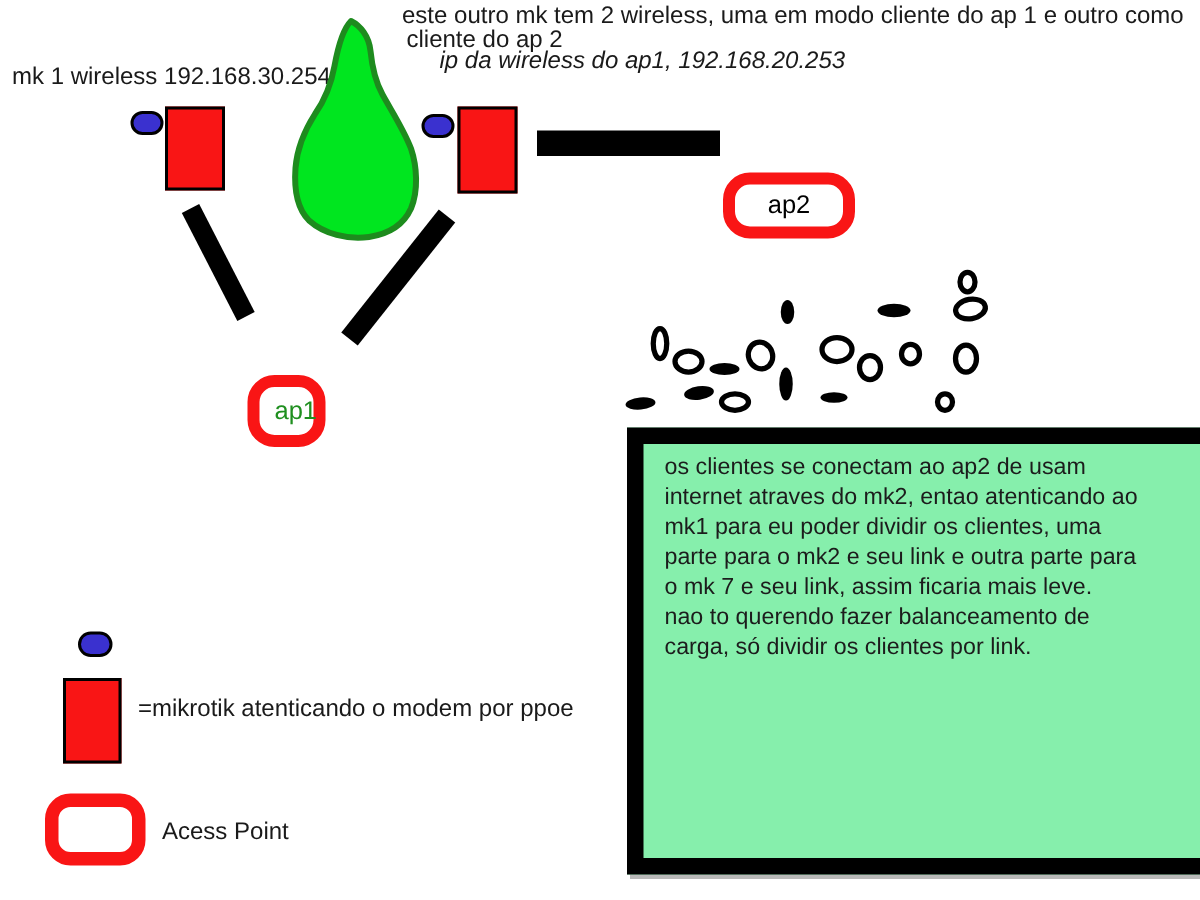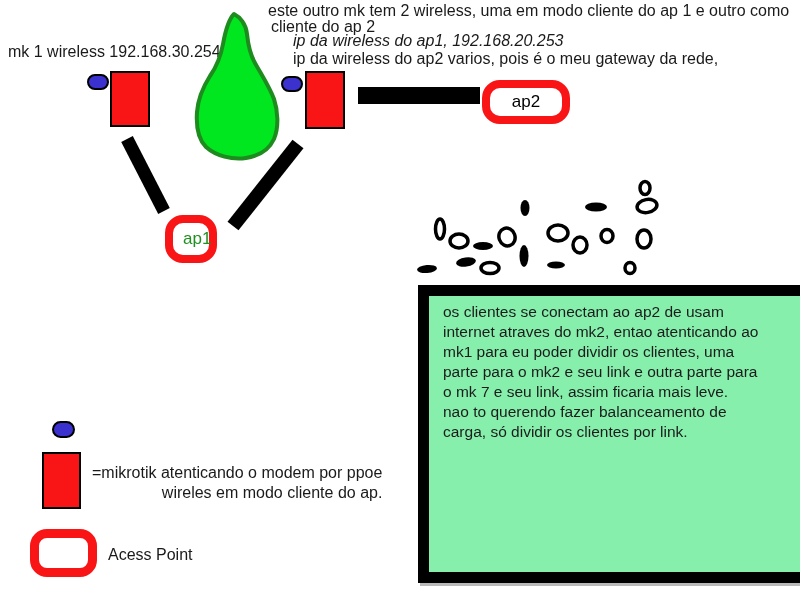--- a/index.html
+++ b/index.html
@@ -13,21 +13,21 @@
   .modem{
     width:22px;height:16px;background:#3a31cf;border:2px solid #000;border-radius:9px;
     box-sizing:border-box;
   }
   .mikrotik{
     width:40px;height:56px;background:#f91515;border:2px solid #000;box-sizing:border-box;
   }
   
   .ap-box{
     border:8px solid #f91515;border-radius:18px;background:#fff;box-sizing:border-box;
-    display:flex;align-items:center;font-size:17px;
+    display:flex;align-items:center;font-size:17px;margin-top:35px;
   }
   .ap-box.centered{justify-content:center;}
   .ap1-label{color:#1f8f1f;padding-left:10px;}
   .ap2-label{color:#000;}
   
   .note-box{
     left:418px;top:285px;width:444px;height:298px;background:#86efac;
     border:11px solid #000;box-sizing:border-box;
     padding:6px 8px 0 14px;
     box-shadow:2px 3px 0 #b9b9b9;
@@ -41,21 +41,20 @@
 </style>
 </head>
 <body>
 
 <div class="canvas">
 
   <div class="abs note-text" style="left:8px;top:44px;">mk 1 wireless 192.168.30.254</div>
   <div class="abs note-text" style="left:268px;top:3px;">este outro mk tem 2 wireless, uma em modo cliente do ap 1 e outro como</div>
   <div class="abs note-text" style="left:271px;top:19px;">cliente do ap 2</div>
   <div class="abs note-text" style="left:293px;top:33px;font-style:italic;">ip da wireless do ap1, 192.168.20.253</div>
-  <div class="abs note-text" style="left:293px;top:51px;">ip da wireless do ap2 varios, pois é o meu gateway da rede,</div>
 
   <div class="abs modem" style="left:87px;top:74px;"></div>
   <div class="abs mikrotik" style="left:110px;top:71px;height:56px;"></div>
   <div class="abs modem" style="left:281px;top:76px;"></div>
   <div class="abs mikrotik" style="left:305px;top:71px;height:58px;"></div>
 
   <div class="abs ap-box" style="left:165px;top:215px;width:52px;height:48px;">
     <span class="ap1-label">ap1</span>
   </div>
   <div class="abs ap-box centered" style="left:482px;top:80px;width:88px;height:44px;">
@@ -70,21 +69,20 @@
     <p>o mk 7 e seu link, assim ficaria mais leve.</p>
     <p>nao to querendo fazer balanceamento de</p>
     <p>carga, só dividir os clientes por link.</p>
   </div>
 
   <div class="abs modem legend-modem" style="left:52px;top:421px;"></div>
 
   <div class="abs mikrotik legend-mikrotik" style="left:42px;top:452px;"></div>
   <div class="abs" style="left:92px;top:463px;">
     <div class="note-text" style="line-height:20px;">=mikrotik atenticando o modem por ppoe</div>
-    <div class="note-text" style="line-height:20px;">wireles em modo cliente do ap.</div>
   </div>
 
   <div class="abs legend-ap" style="left:30px;top:529px;"></div>
   <div class="abs note-text" style="left:108px;top:547px;">Acess Point</div>
 
   <svg class="overlay" width="800" height="600" viewBox="0 0 800 600">
     <path d="M234,14 C240,17 246,24 247,34 C248,44 250,54 255,63
              C261,74 269,86 274,99 C278,111 279,127 274,139
              C269,150 259,156 246,158 C232,160 216,156 206,147
              C198,139 196,126 197,112 C198,99 203,87 210,76

